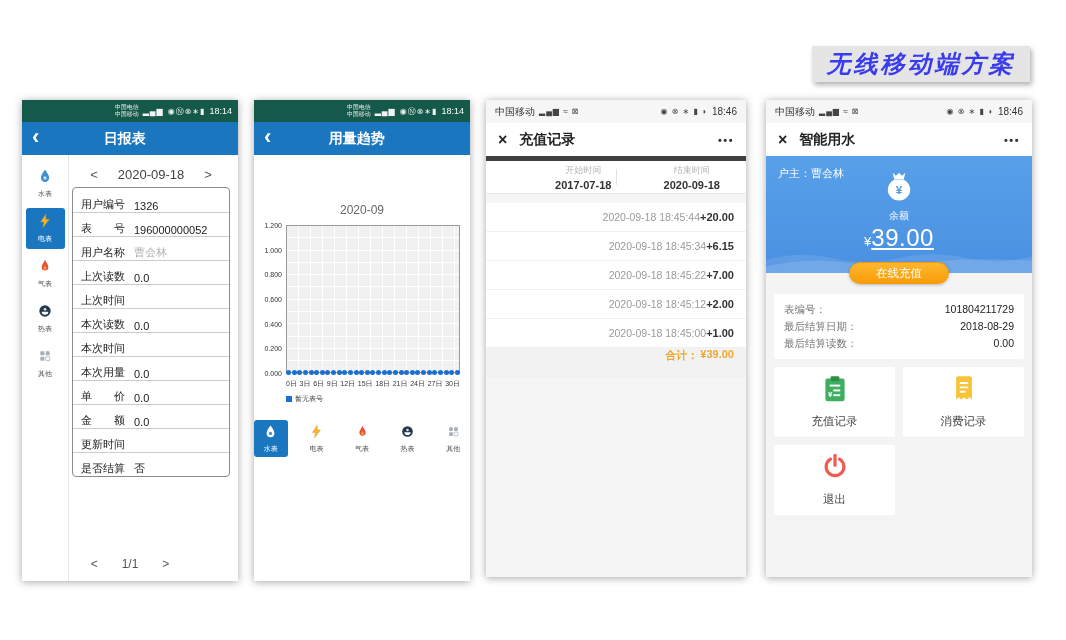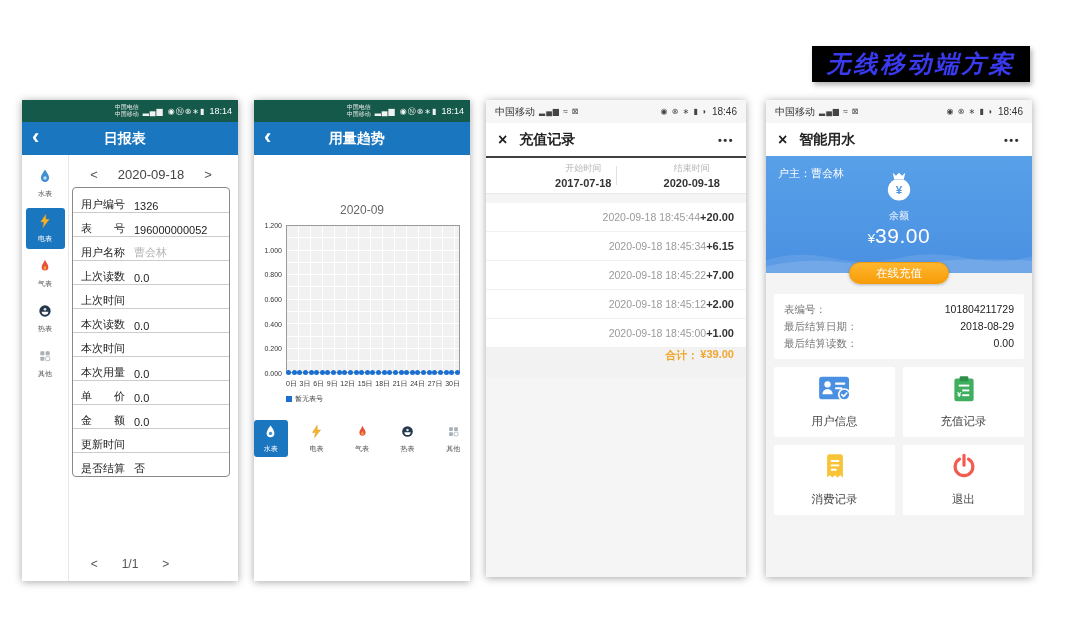--- a/index.html
+++ b/index.html
@@ -1,19 +1,19 @@
 <!DOCTYPE html>
 <html><head>
 <meta charset="utf-8">
 <style>
   * { margin:0; padding:0; box-sizing:border-box; }
   html,body { width:1066px; height:640px; background:#ffffff; font-family:"Liberation Sans",sans-serif; position:relative; overflow:hidden; }
 
   
-  .slide-title { position:absolute; left:812px; top:46px; width:218px; height:36px; background:#000000;
+  .slide-title { position:absolute; left:812px; top:46px; width:218px; height:36px; background:#e5e5e5;
     display:flex; align-items:center; justify-content:center; box-shadow:2px 3px 5px rgba(0,0,0,.3); }
   .slide-title span { font-family:"DejaVu Serif",serif; font-style:italic; font-weight:bold; font-size:24px; color:#3a3af0; letter-spacing:3px; }
 
   .phone { position:absolute; top:100px; background:#fff; box-shadow:0 1px 8px rgba(0,0,0,.35); display:flex; flex-direction:column; overflow:hidden; }
   #phone1 { left:22px;  width:216px; height:481px; }
   #phone2 { left:254px; width:216px; height:481px; }
   #phone3 { left:486px; width:260px; height:477px; }
   #phone4 { left:766px; width:266px; height:477px; background:#f4f4f4; }
 
   
@@ -68,41 +68,41 @@
   .sbar-light .grp { display:flex; align-items:center; gap:4px; }
   .sbar-light .glyphs { font-size:8px; letter-spacing:1px; color:#444; }
 
   .hdr-white { height:33px; background:#fff; display:flex; align-items:center; padding:0 12px; flex:none; }
   .close-x { font-size:16px; font-weight:bold; color:#222; }
   .hdr-white .t { font-size:14px; font-weight:bold; color:#222; margin-left:12px; flex:1; }
   .more { color:#333; font-size:11px; font-weight:bold; letter-spacing:1.5px; }
 
   
   #phone3 { background:#f5f5f5; }
-  .filter { height:38px; background:#fff; display:flex; border-top:2px solid #404040; border-bottom:1px solid #e9e9e9; position:relative; flex:none;padding-left:43px; }
+  .filter { height:38px; background:#fff; display:flex; border-top:5px solid #404040; border-bottom:1px solid #e9e9e9; position:relative; flex:none;padding-left:43px; }
   .filter .half { flex:1; display:flex; flex-direction:column; align-items:center; justify-content:center; gap:2px; }
   .filter .lab { font-size:9px; color:#b5b5b5; }
   .filter .val { font-size:11px; font-weight:bold; color:#333; }
   .filter .divider { position:absolute; left:50%; top:8px; bottom:8px; width:1px; background:#e2e2e2; }
   .gap8 { height:9px; background:#f5f5f5; flex:none; }
   .records { background:#fff; flex:none; }
   .rec { height:29px; display:flex; align-items:center; justify-content:flex-end; padding:0 12px; border-bottom:1px solid #f0f0f0; }
   .rec .tm { font-size:10.5px; color:#9a9a9a; }
   .rec .am { font-size:11px; font-weight:bold; color:#333; }
   .total { height:30px; background:#f2f2f2; display:flex; align-items:flex-start; justify-content:flex-end; padding:0 12px; font-size:11px; font-weight:bold; color:#f0a730; gap:2px; flex:none; }
   .s3-rest { flex:1; background:#f5f5f5; }
 
   
   .blue-card { position:relative; height:117px; background:linear-gradient(180deg,#58a0e8,#4a90e2); color:#fff; flex:none; }
   .owner { position:absolute; top:10px; left:12px; font-size:11px; z-index:2; }
   .card-center { position:absolute; top:14px; left:0; right:0; display:flex; flex-direction:column; align-items:center; z-index:2; }
   .bal-label { font-size:10px; margin-top:1px; opacity:.95; }
   .bal-val { margin-top:1px; display:flex; align-items:baseline; }
   .bal-val .cur { font-size:13px; }
-  .bal-val .amt { font-size:21px; letter-spacing:.5px; }
+  .bal-val .amt { font-size:24px; letter-spacing:.5px;text-decoration:underline; }
   .waves { position:absolute; left:0; right:0; bottom:0; width:100%; height:28px; z-index:1; }
   .recharge { align-self:center; margin-top:-11px; z-index:3; width:100px; height:22px; border-radius:11px;
     background:linear-gradient(180deg,#fdb62e,#f89d0a); color:#fff; font-size:11.5px; display:flex; align-items:center; justify-content:center;
     box-shadow:0 1px 3px rgba(0,0,0,.25); border:1px solid #f39c07; }
   .s4-body { flex:1; display:flex; flex-direction:column; }
   .info-card { margin:10px 8px 0; background:#fff; padding:7px 10px; border-radius:2px; flex:none; }
   .info-row { display:flex; justify-content:space-between; font-size:10.5px; line-height:17px; }
   .info-row .l { color:#777; }
   .info-row .v { color:#222;margin-left:48px; }
   .s4-grid { margin:8px 8px 0; display:grid; grid-template-columns:1fr 1fr; gap:8px; flex:none; }
@@ -463,32 +463,20 @@
           <span class="l">最后结算日期：</span>
           <span class="v">2018-08-29</span>
         </div>
         <div class="info-row">
           <span class="l">最后结算读数：</span>
           <span class="v">0.00</span>
         </div>
       </div>
     <div class="s4-grid" id="s4-grid">
         <div class="g-card">
-          <span class="g-icon"><svg width="34" height="28" viewBox="0 0 36 30">
-              <rect x="1" y="2" width="32" height="24" rx="3" fill="#4a90e2"></rect>
-              <circle cx="10" cy="10" r="3.4" fill="#fff"></circle>
-              <path d="M4.5 20.5a5.5 5.5 0 0 1 11 0Z" fill="#fff"></path>
-              <rect x="18" y="8" width="11" height="2.4" rx="1" fill="#fff"></rect>
-              <rect x="18" y="13" width="8" height="2.4" rx="1" fill="#fff"></rect>
-              <circle cx="28" cy="21" r="6" fill="#4a90e2" stroke="#fff" stroke-width="1.8"></circle>
-              <path d="M25.3 21l2 2 3.3-3.7" stroke="#fff" stroke-width="1.8" fill="none" stroke-linecap="round" stroke-linejoin="round"></path>
-            </svg></span>
-          <span class="lbl">用户信息</span>
-        </div>
-        <div class="g-card">
           <span class="g-icon"><svg width="28" height="28" viewBox="0 0 30 32">
               <rect x="4" y="4" width="22" height="26" rx="2.5" fill="#3fae5e"></rect>
               <rect x="10" y="1.5" width="10" height="5.5" rx="1.5" fill="#2e8f4a"></rect>
               <rect x="9" y="11" width="12" height="2.2" fill="#fff"></rect>
               <rect x="13" y="16.5" width="8" height="2.2" fill="#fff"></rect>
               <rect x="13" y="22" width="8" height="2.2" fill="#fff"></rect>
               <text x="7" y="25.5" font-size="9" font-weight="bold" fill="#fff" font-family="Liberation Sans,sans-serif">¥</text>
             </svg></span>
           <span class="lbl">充值记录</span>
         </div>

